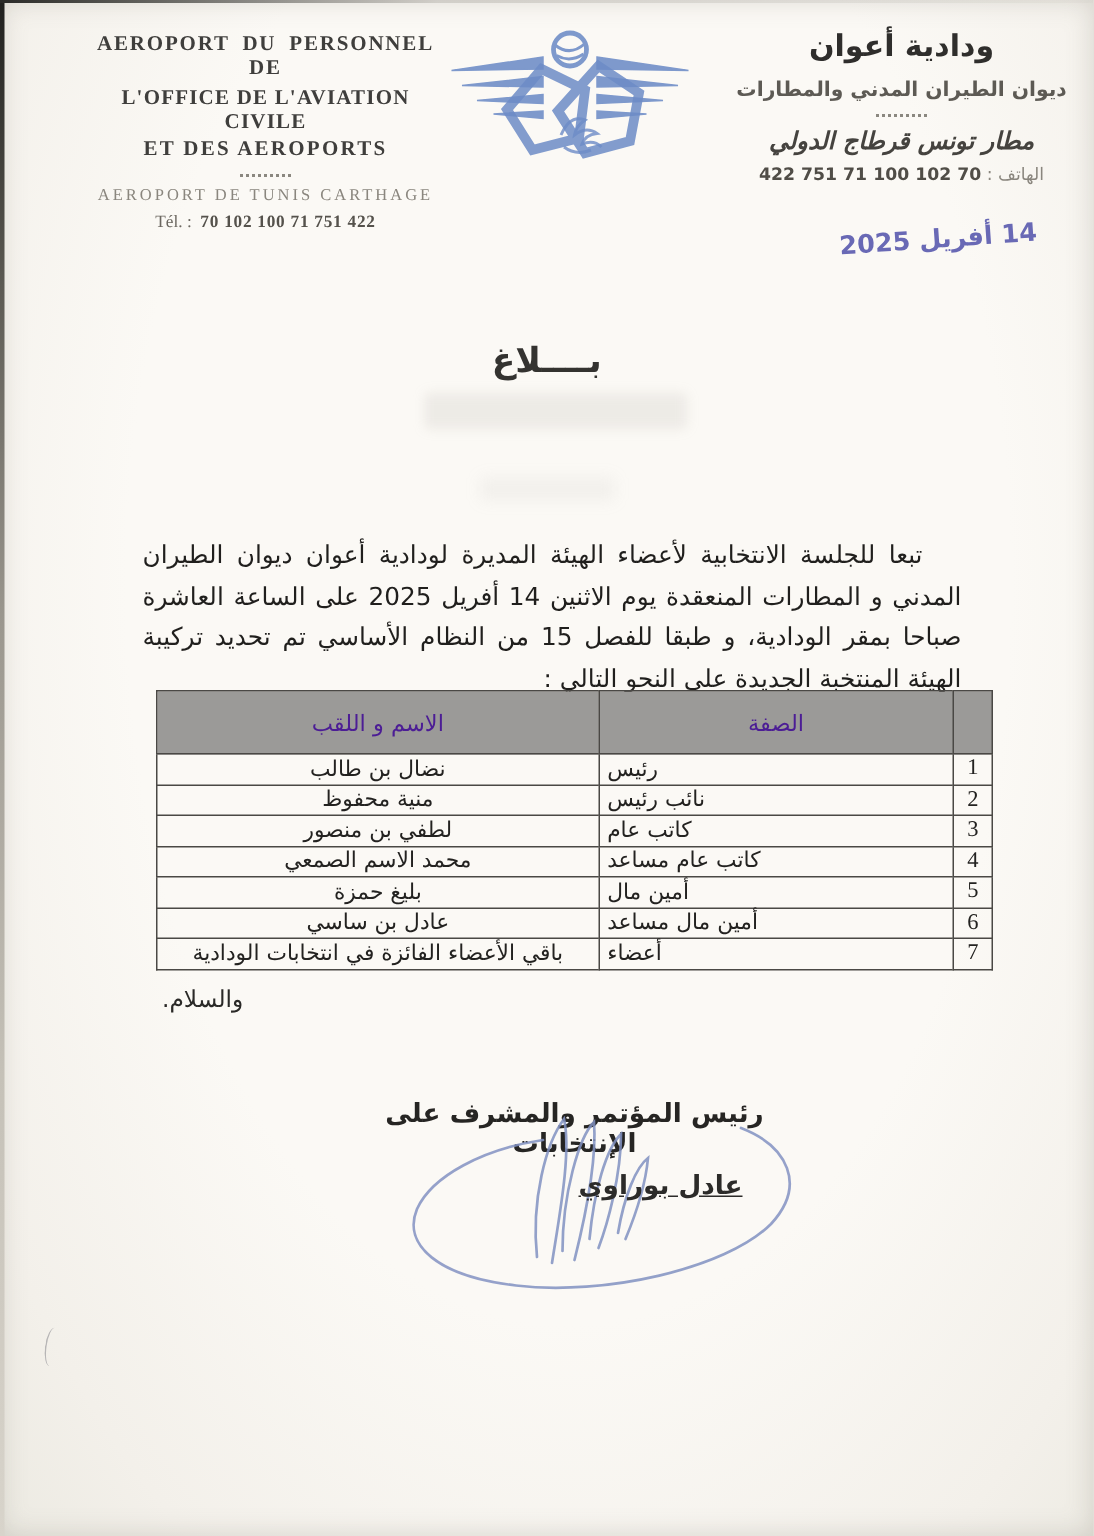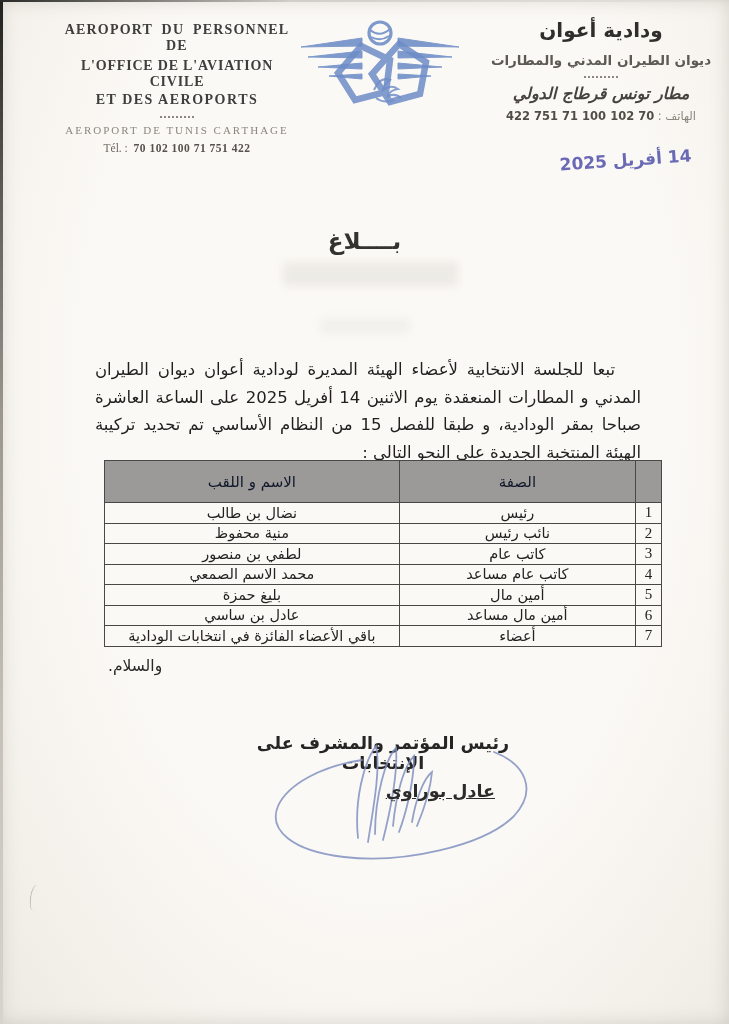--- a/index.html
+++ b/index.html
@@ -96,25 +96,25 @@
     font-size: 14.5px; color: #232220;
     background: transparent;
   }
   table.committee th, table.committee td {
     border: 1.4px solid #4a4845;
     height: 20.5px; padding: 0 5px;
     font-weight: normal;
   }
   table.committee th {
     background: #9b9a98; height: 42px;
-    color: #0f172a; font-size: 15px;
+    color: #4c1d95; font-size: 15px;
   }
   td.c-num { width: 24px; text-align: center; font-family: "Liberation Serif", serif; font-size: 15px; }
   th.c-num { width: 24px; }
-  td.c-role { width: 218px; text-align: center; padding-right: 8px; }
+  td.c-role { width: 218px; text-align: left; padding-right: 8px; }
   td.c-name { width: 272px; text-align: center; }
 
   
   .closing {
     position: absolute; left: 108px; top: 657px;
     direction: rtl; font-size: 15.5px; color: #2a2927;
   }
 
   
   .sig-title {

